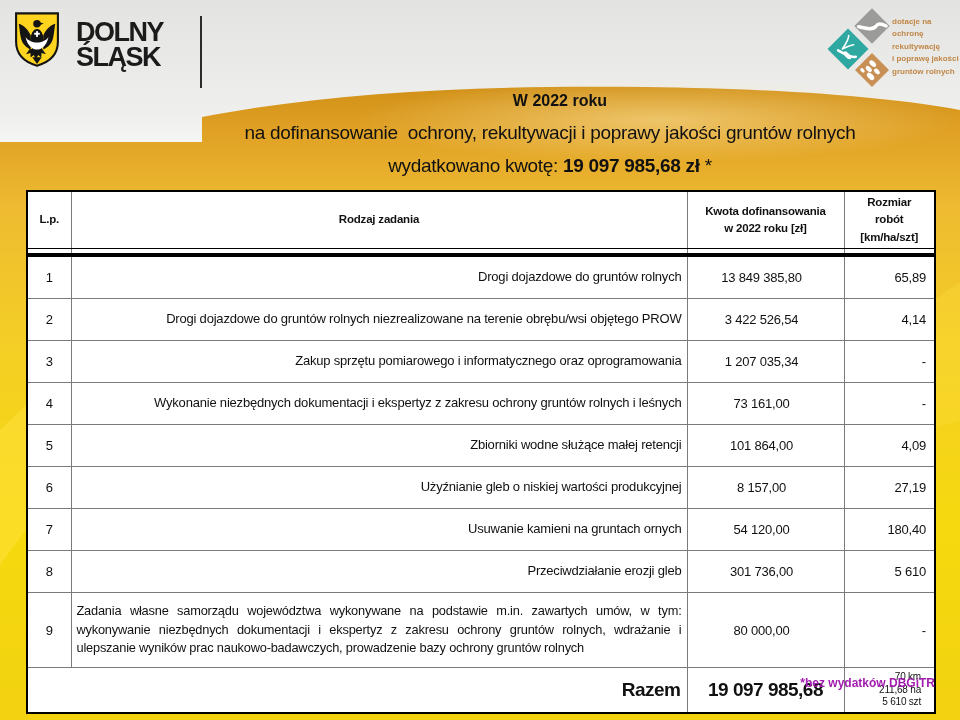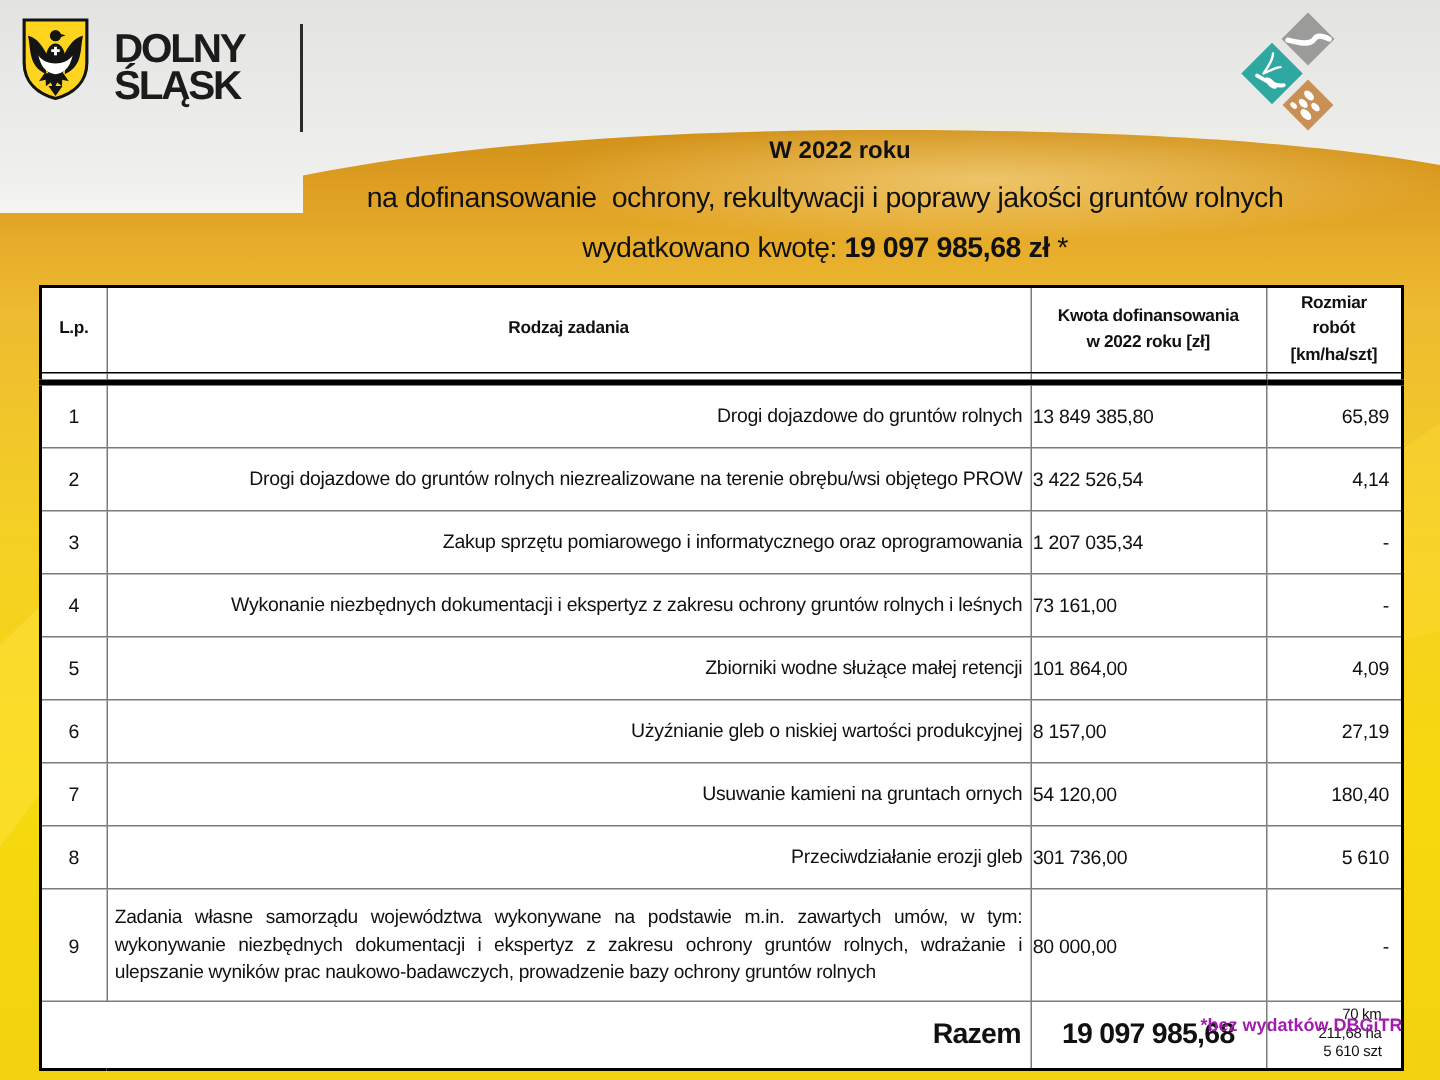--- a/index.html
+++ b/index.html
@@ -46,21 +46,21 @@
     border:1px solid #7b7b7b;color:#111;
     font-weight:normal;letter-spacing:-0.2px;overflow:hidden;
   }
   .main-table th{font-weight:bold;font-size:11.5px;text-align:center;line-height:1.5;}
   .th-multi{white-space:pre-line;}
   tr.hdr th{height:54px;border-bottom:1px solid #000;}
   tr.spacer td{height:4px;padding:0;border-top:1px solid #000;border-bottom:4px solid #000;background:#fff;}
   tr.row td{height:37px;font-size:13px;}
   td.lp{text-align:center;font-size:11.5px;}
   td.task{text-align:right;padding:2px 5px;line-height:1.25;}
-  td.amount{text-align:left;padding-right:9px;white-space:nowrap;}
+  td.amount{text-align:center;padding-right:9px;white-space:nowrap;}
   td.size{text-align:right;padding-right:8px;white-space:nowrap;}
   tr.row-tall td{height:70px;}
   tr.row-tall td.task{text-align:justify;line-height:18.5px;font-size:12.8px;padding:2px 5px;margin-left:35px;}
   tr.total td{height:42px;}
   td.total-label{text-align:right;font-weight:bold;font-size:19px;padding-right:6px;letter-spacing:-0.5px;}
   td.total-amount{text-align:center;font-weight:bold;font-size:19px;letter-spacing:-0.5px;white-space:nowrap;}
   td.total-size{text-align:right;padding-right:13px;font-size:10px;line-height:12.5px;white-space:nowrap;margin-left:44px;}
 
   
   .footnote{position:absolute;right:25px;top:676px;font-size:12px;font-weight:bold;color:#a21caf;}
@@ -138,20 +138,27 @@
         <rect x="-12" y="-12" width="24" height="24" fill="#c99055"></rect>
         <g fill="#ffffff">
           <ellipse cx="-4" cy="-5" rx="4" ry="2.4"></ellipse>
           <ellipse cx="4.5" cy="-2.5" rx="3.4" ry="2.1"></ellipse>
           <ellipse cx="-3" cy="1.5" rx="3.6" ry="2.2"></ellipse>
           <ellipse cx="3.5" cy="5.5" rx="4.4" ry="2.6"></ellipse>
           <ellipse cx="-6.5" cy="7" rx="2.6" ry="1.7"></ellipse>
         </g>
       </g>
     </svg>
+    <div class="grants-text">
+      <div>dotacje na</div>
+      <div>ochronę</div>
+      <div>rekultywację</div>
+      <div>i poprawę jakości</div>
+      <div>gruntów rolnych</div>
+    </div>
   </div>
 
   <div class="head-line head-1">W 2022 roku</div>
   <div class="head-line head-2">na dofinansowanie  ochrony, rekultywacji i poprawy jakości gruntów rolnych</div>
   <div class="head-line head-3"><span>wydatkowano kwotę: </span><span class="amt">19 097 985,68 zł</span><span class="ast"> *</span></div>
 
   <table class="main-table">
     <colgroup>
       <col style="width:44px">
         <col style="width:616px">

